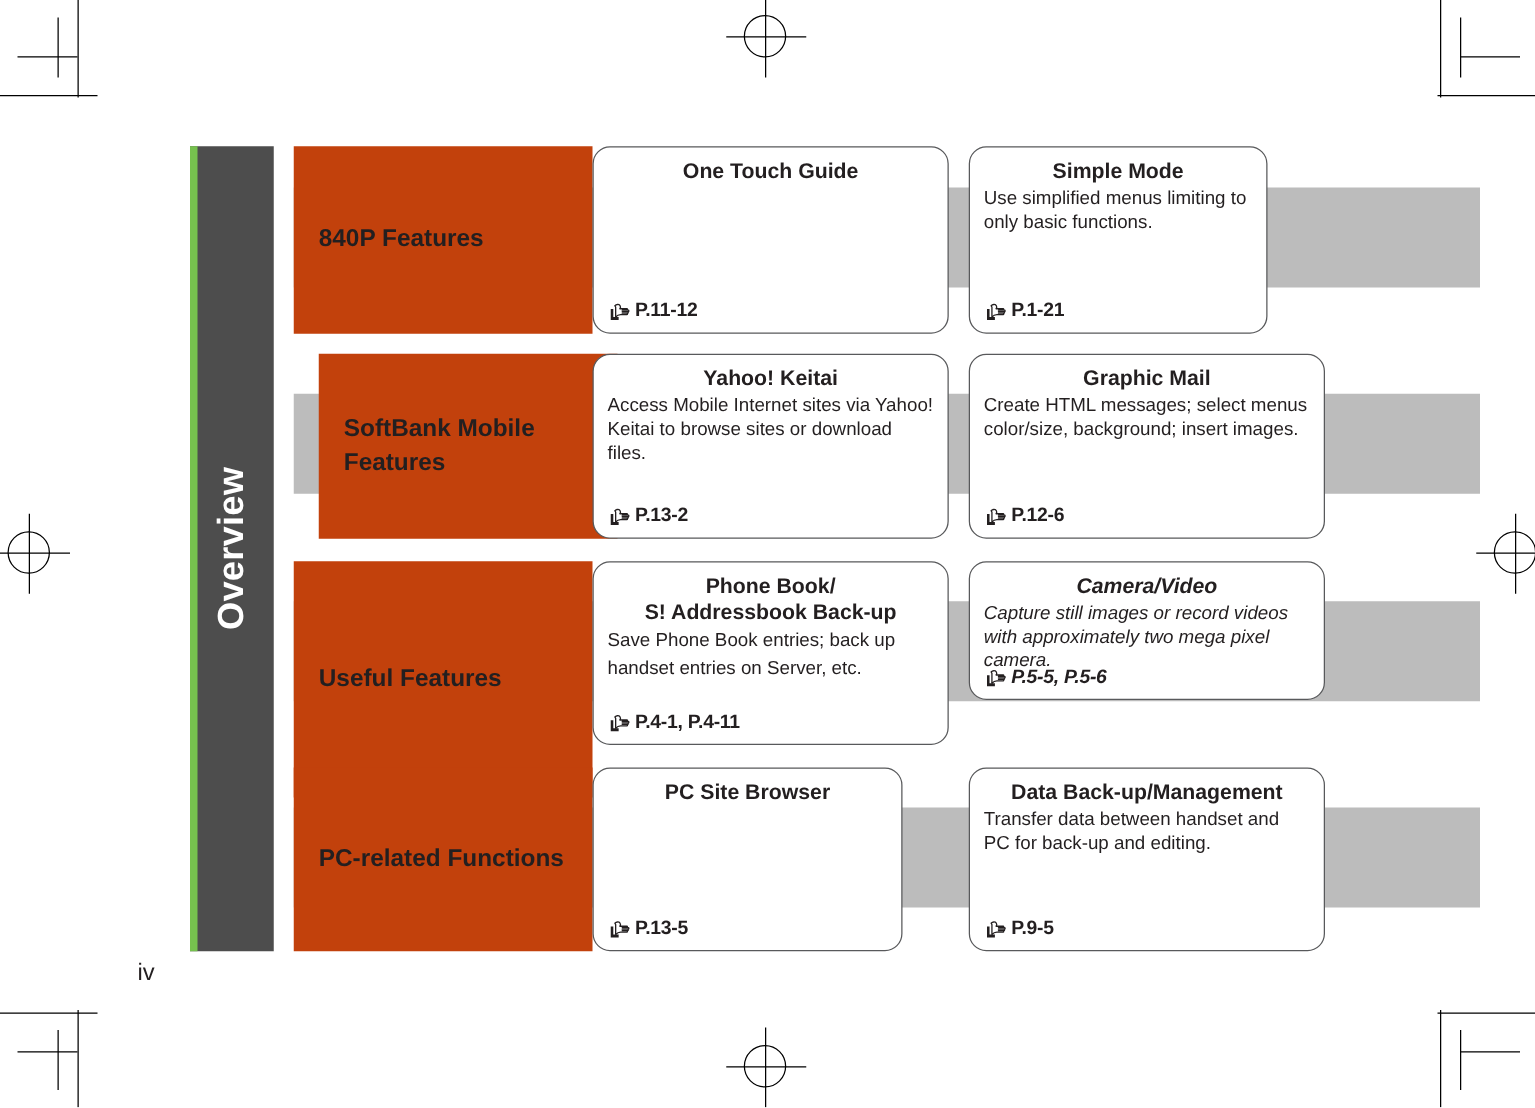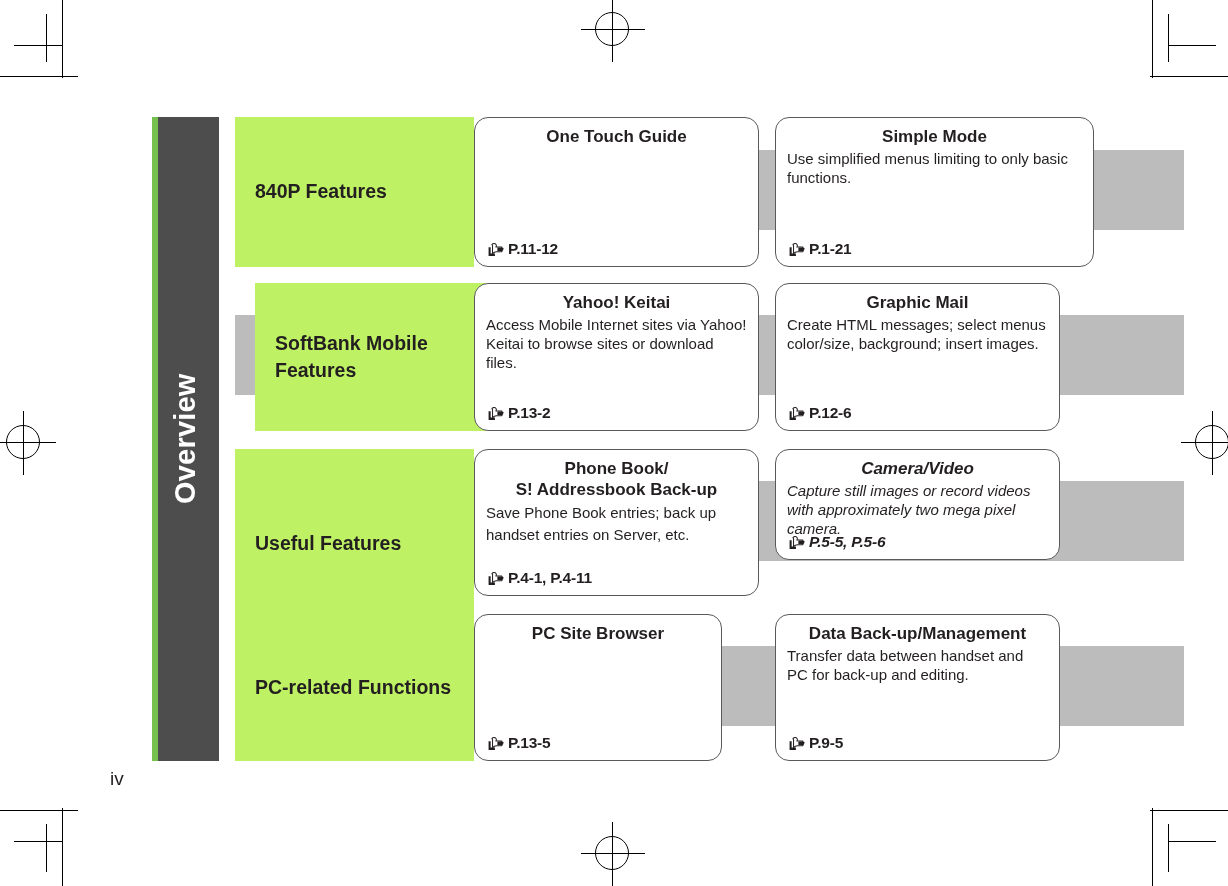--- a/index.html
+++ b/index.html
@@ -96,21 +96,21 @@
     width: 949px;
     background: #bcbcbc;
   }
 
   
   .cat {
     position: absolute;
     left: 16px;
     top: 0;
     width: 239px;
-    background: #bef264;
+    background: #c2410c;
     box-sizing: border-box;
     display: flex;
     align-items: center;
     padding-left: 20px;
   }
   .cat-label {
     font-size: 19.5px;
     font-weight: bold;
     color: #231f20;
     line-height: 1.4;
@@ -235,21 +235,21 @@
       <div class="card-ref">
         <span class="hand-icon">
           <svg viewBox="0 0 24 20" width="19" height="16" aria-hidden="true">
             <path d="M2 6.5 L2 17.5 L10 17.5 L10 14.5 L4.6 14.5 L4.6 6.5 Z" fill="#231f20"></path>
             <path d="M6.2 3.2 C7.6 1.6 10.2 1.4 11.4 3.0 C12.1 4.0 11.9 5.3 11.2 6.2 L18.2 6.2 C19.2 6.2 19.2 7.7 18.2 7.7 L13.6 7.7 L19.6 7.7 C20.6 7.7 20.6 9.2 19.6 9.2 L13.6 9.2 L19.0 9.2 C20.0 9.2 20.0 10.7 19.0 10.7 L13.6 10.7 L18.2 10.7 C19.2 10.7 19.2 12.2 18.2 12.2 L12.0 12.2 C9.6 12.2 8.0 13.4 7.0 14.6 L7.0 4.6 Z" fill="none" stroke="#231f20" stroke-width="1.3" stroke-linejoin="round"></path>
           </svg>
         </span>
         <span>P.11-12</span>
       </div>
     </div>
-    <div class="card" style="left:556px; top:0px; width:319px; height:150px;">
+    <div class="card" style="left:556px; top:0px; width:239px; height:150px;">
       <div class="card-title">Simple Mode</div>
       <div class="card-body">Use simplified menus limiting to only basic functions.</div>
       <div class="card-ref">
         <span class="hand-icon">
           <svg viewBox="0 0 24 20" width="19" height="16" aria-hidden="true">
             <path d="M2 6.5 L2 17.5 L10 17.5 L10 14.5 L4.6 14.5 L4.6 6.5 Z" fill="#231f20"></path>
             <path d="M6.2 3.2 C7.6 1.6 10.2 1.4 11.4 3.0 C12.1 4.0 11.9 5.3 11.2 6.2 L18.2 6.2 C19.2 6.2 19.2 7.7 18.2 7.7 L13.6 7.7 L19.6 7.7 C20.6 7.7 20.6 9.2 19.6 9.2 L13.6 9.2 L19.0 9.2 C20.0 9.2 20.0 10.7 19.0 10.7 L13.6 10.7 L18.2 10.7 C19.2 10.7 19.2 12.2 18.2 12.2 L12.0 12.2 C9.6 12.2 8.0 13.4 7.0 14.6 L7.0 4.6 Z" fill="none" stroke="#231f20" stroke-width="1.3" stroke-linejoin="round"></path>
           </svg>
         </span>
         <span>P.1-21</span>

